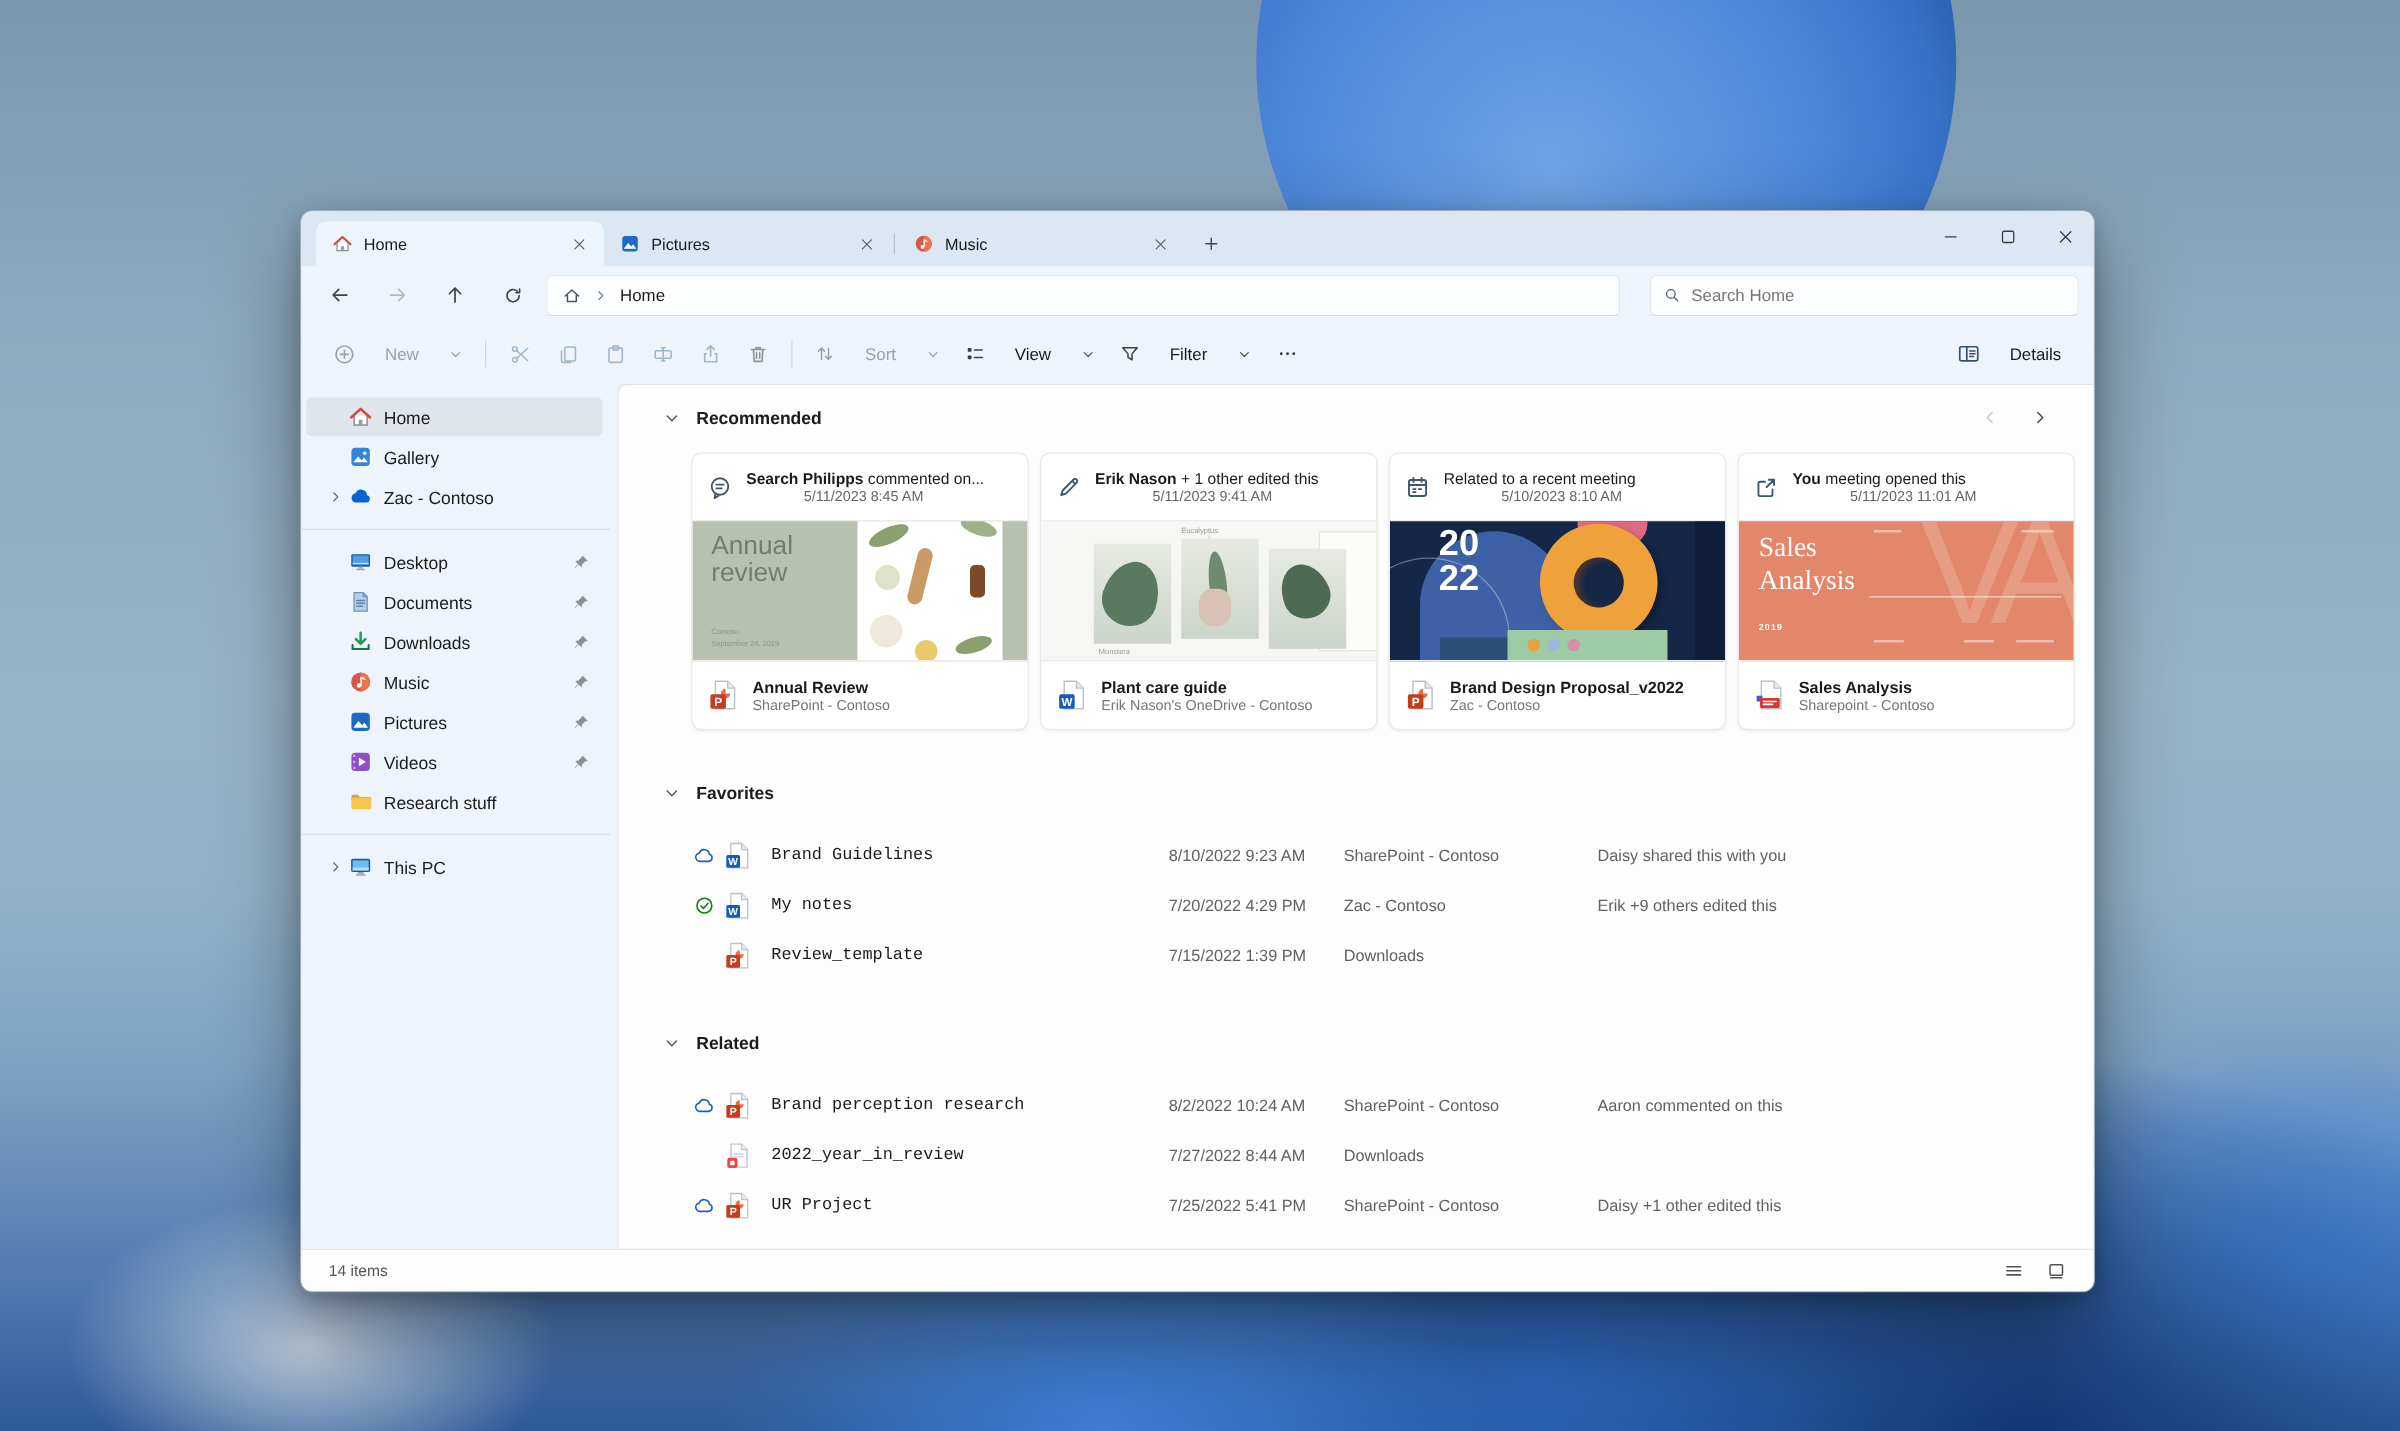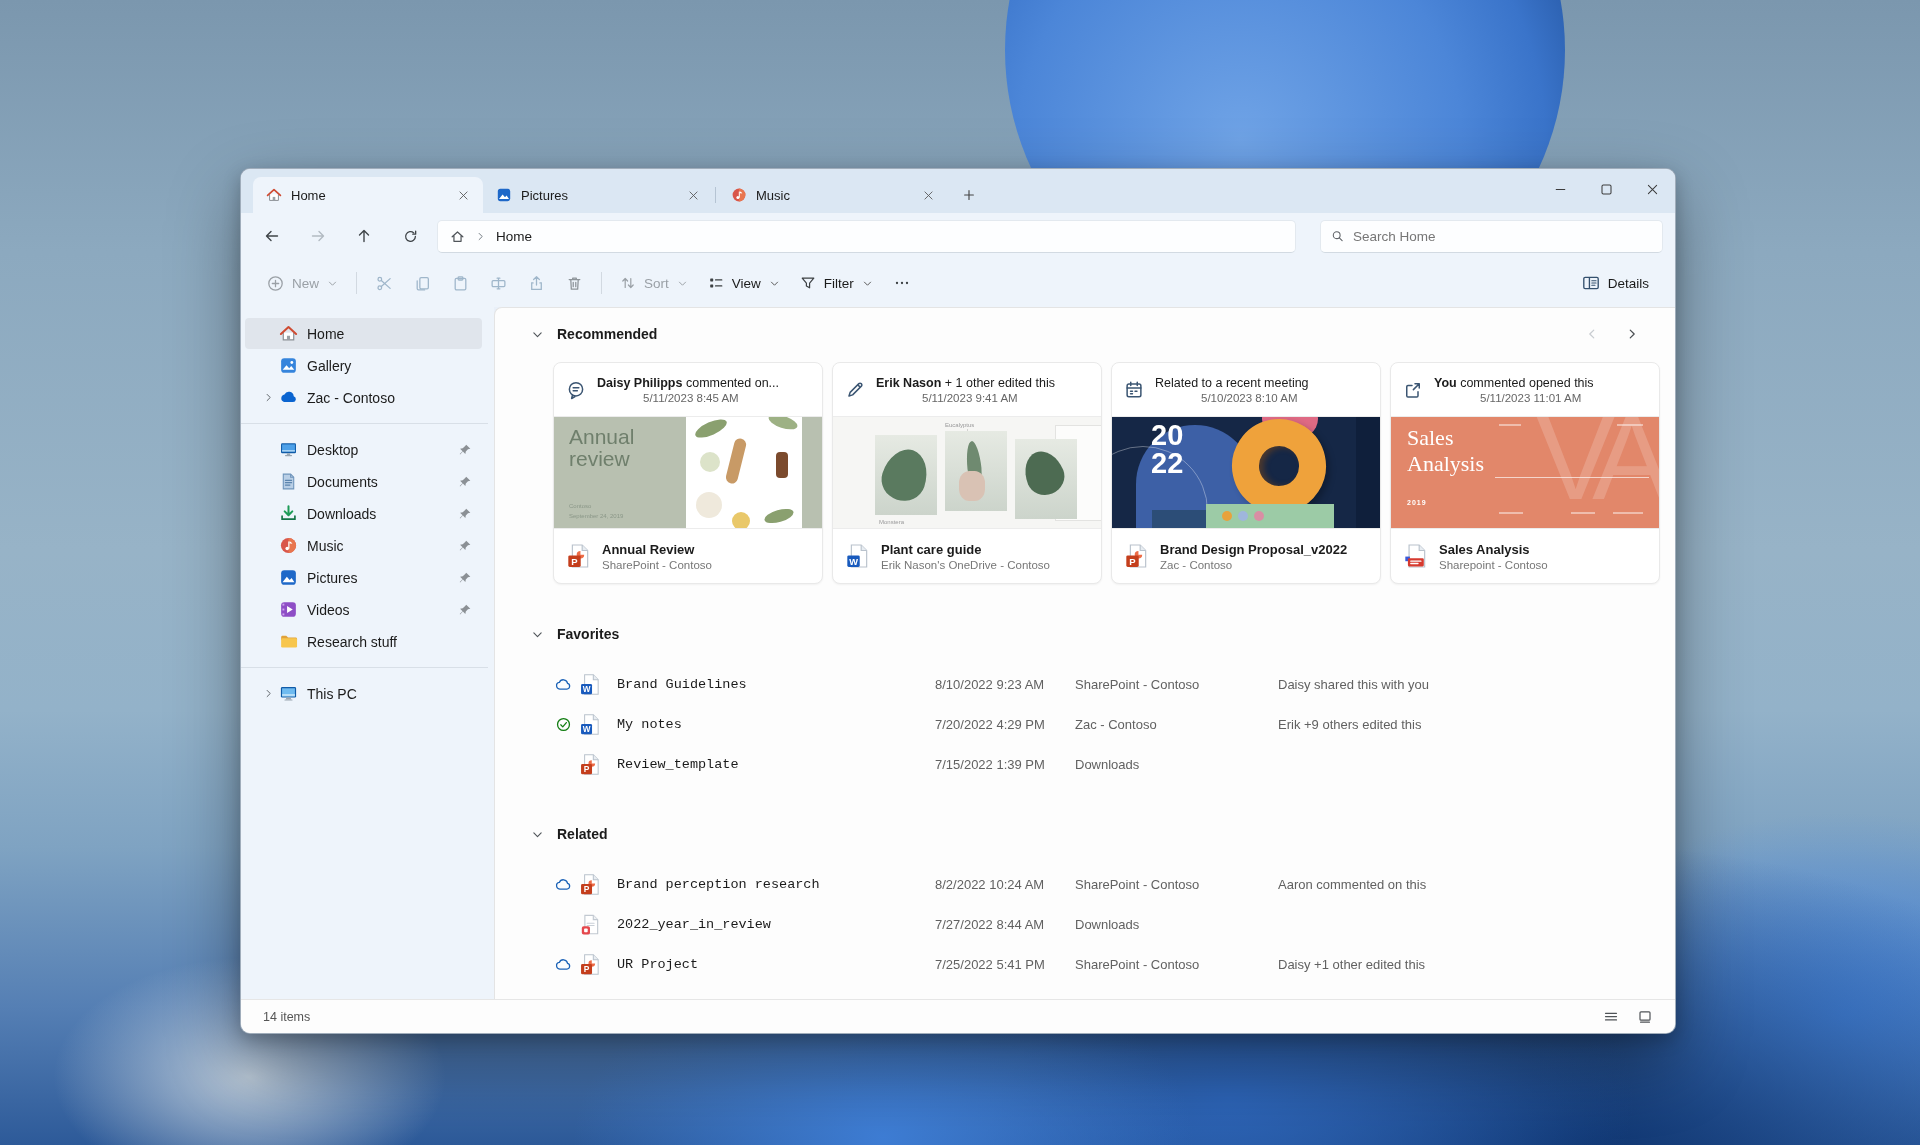--- a/index.html
+++ b/index.html
@@ -42,21 +42,21 @@
   .nav-btn.disabled { color:#b2bac2; }
   .box { background:#fdfeff; border:1px solid #e3e9ef; border-bottom-color:#d2dae2; border-radius:5px; height:33px; display:flex; align-items:center; }
   .addressbar { flex:1; margin-right:24px; padding:0 12px; gap:10px; color:#1b1b1b; font-size:13.5px; }
   .addr-chev { color:#707980; display:flex; }
   .searchbox { width:343px; padding:0 10px; gap:9px; color:#5f6368; }
   .searchbox input { border:none; outline:none; background:transparent; font-family:inherit; font-size:13.5px; color:#1b1b1b; width:100%; }
   .searchbox input::placeholder { color:#767676; }
 
   
   .toolbar { height:48px; background:#eef4fb; display:flex; align-items:center; padding:0 16px; }
-  .tb-btn { display:flex; align-items:center; gap:8px; height:34px; padding:0 10px; border-radius:4px; font-size:13.5px; }
+  .tb-btn { display:flex; align-items:center; gap:24px; height:34px; padding:0 10px; border-radius:4px; font-size:13.5px; }
   .tb-btn.disabled { color:#9aa0a6; }
   .tb-icon-btn { width:38px; height:34px; border-radius:4px; display:flex; align-items:center; justify-content:center; }
   .tb-sep { width:1px; height:22px; background:#d2d9e1; margin:0 8px; }
   .c-steel { color:#9fb6ca; } .c-gray { color:#8d9499; } .c-dark { color:#3c4043; }
   .tb-spacer { flex:1; }
 
   
   .winbody { position:absolute; top:138px; bottom:34px; left:0; right:0; display:flex; }
   .sidebar { width:253px; background:#eef4fb; padding:10px 6px 0 0; font-size:14px; overflow:hidden; }
   .side-row { height:31px; margin:1px 6px 1px 4px; border-radius:4px; display:flex; align-items:center; padding-left:12px; }
@@ -690,21 +690,21 @@
       <div class="cards">
 
         <div class="card">
           <div class="card-head">
             <span class="card-head-icon">
                 <svg width="20" height="20">
                   <use href="#i-comment"></use>
                 </svg>
               </span>
             <div class="card-head-text">
-              <div class="card-line1"><b>Daisy Philipps</b><span> commented on...</span></div>
+              <div class="card-line1"><b>Search Philipps</b><span> commented on...</span></div>
               <div class="card-line2">5/11/2023 8:45 AM</div>
             </div>
           </div>
           <div class="thumb t1">
             <div class="t1-title">
                 <div>Annual</div>
                 <div>review</div>
               </div>
             <div class="t1-s1">Contoso</div>
             <div class="t1-s2">September 24, 2019</div>
@@ -811,21 +811,21 @@
         </div>
 
         <div class="card">
           <div class="card-head">
             <span class="card-head-icon">
                 <svg width="20" height="20">
                   <use href="#i-openext"></use>
                 </svg>
               </span>
             <div class="card-head-text">
-              <div class="card-line1"><b>You</b><span> commented opened this</span></div>
+              <div class="card-line1"><b>You</b><span> meeting opened this</span></div>
               <div class="card-line2">5/11/2023 11:01 AM</div>
             </div>
           </div>
           <div class="thumb t4">
             <div class="t4-wm">VA</div>
             <div class="t4-title">
                 <div>Sales</div>
                 <div>Analysis</div>
               </div>
             <div class="t4-rule"></div>

